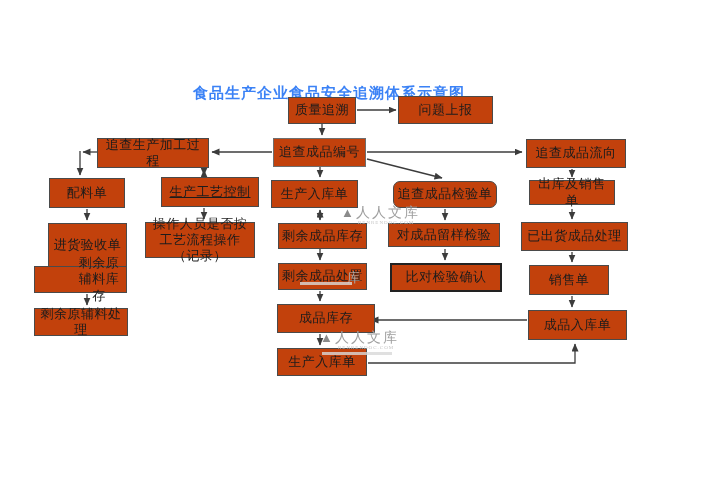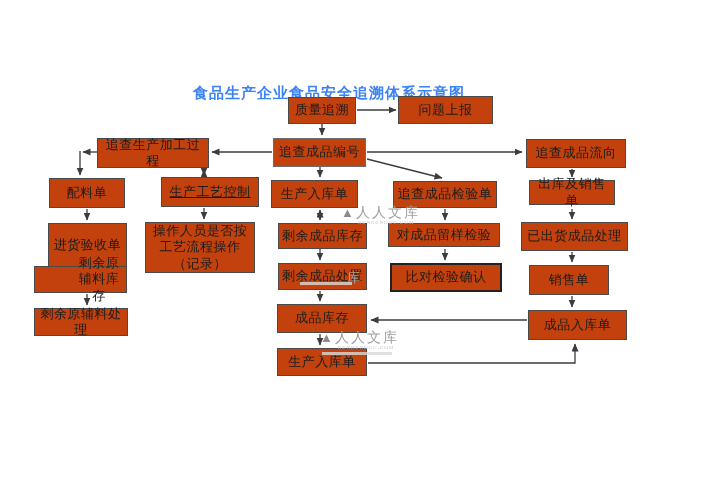--- a/index.html
+++ b/index.html
@@ -95,36 +95,36 @@
   <div class="node" style="left:288px;top:97px;width:68px;height:27px;">质量追溯</div>
   <div class="node" style="left:398px;top:96px;width:95px;height:28px;">问题上报</div>
 
   <div class="node" style="left:97px;top:138px;width:112px;height:30px;">追查生产加工过程</div>
   <div class="node grayed" style="left:273px;top:138px;width:93px;height:29px;">追查成品编号</div>
   <div class="node" style="left:526px;top:139px;width:100px;height:29px;">追查成品流向</div>
 
   <div class="node" style="left:49px;top:178px;width:76px;height:30px;text-align:right;">配料单</div>
   <div class="node" style="left:161px;top:177px;width:98px;height:30px;text-decoration:underline;">生产工艺控制</div>
   <div class="node" style="left:271px;top:180px;width:87px;height:28px;">生产入库单</div>
-  <div class="node" style="left:393px;top:181px;width:104px;height:27px;">追查成品检验单</div>
+  <div class="node" style="left:393px;top:181px;width:104px;height:27px;border-radius:7px;">追查成品检验单</div>
   <div class="node" style="left:529px;top:180px;width:86px;height:25px;text-align:center;">出库及销售单</div>
 
   <div class="node" style="left:48px;top:223px;width:79px;height:44px;">进货验收单</div>
-  <div class="node" style="left:145px;top:222px;width:110px;height:51px;">操作人员是否按工艺流程操作（记录）</div>
+  <div class="node" style="left:145px;top:222px;width:110px;height:36px;">操作人员是否按工艺流程操作（记录）</div>
   <div class="node" style="left:278px;top:223px;width:89px;height:26px;">剩余成品库存</div>
   <div class="node" style="left:388px;top:223px;width:112px;height:24px;">对成品留样检验</div>
   <div class="node" style="left:521px;top:222px;width:107px;height:29px;">已出货成品处理</div>
 
   <div class="node" style="left:34px;top:266px;width:93px;height:27px;padding-left:40px;">剩余原辅料库存</div>
   <div class="node" style="left:278px;top:263px;width:89px;height:27px;">剩余成品处置</div>
   <div class="node thick" style="left:390px;top:263px;width:112px;height:29px;">比对检验确认</div>
   <div class="node" style="left:529px;top:265px;width:80px;height:30px;">销售单</div>
 
   <div class="node" style="left:34px;top:308px;width:94px;height:28px;">剩余原辅料处理</div>
-  <div class="node" style="left:277px;top:304px;width:90px;height:29px;">成品库存</div>
+  <div class="node" style="left:277px;top:304px;width:98px;height:29px;">成品库存</div>
   <div class="node" style="left:528px;top:310px;width:99px;height:30px;">成品入库单</div>
 
   <div class="node" style="left:277px;top:348px;width:90px;height:28px;">生产入库单</div>
 
   <div class="wm" style="left:341px;top:203px;">
     <span class="logo">▲</span><span class="brand">人人文库</span>
   </div>
   <div class="wm-sub" style="left:358px;top:220px;">RENRENDOC.COM</div>
 
   <div class="wm-ghost" style="left:347px;top:269px;">库</div>

